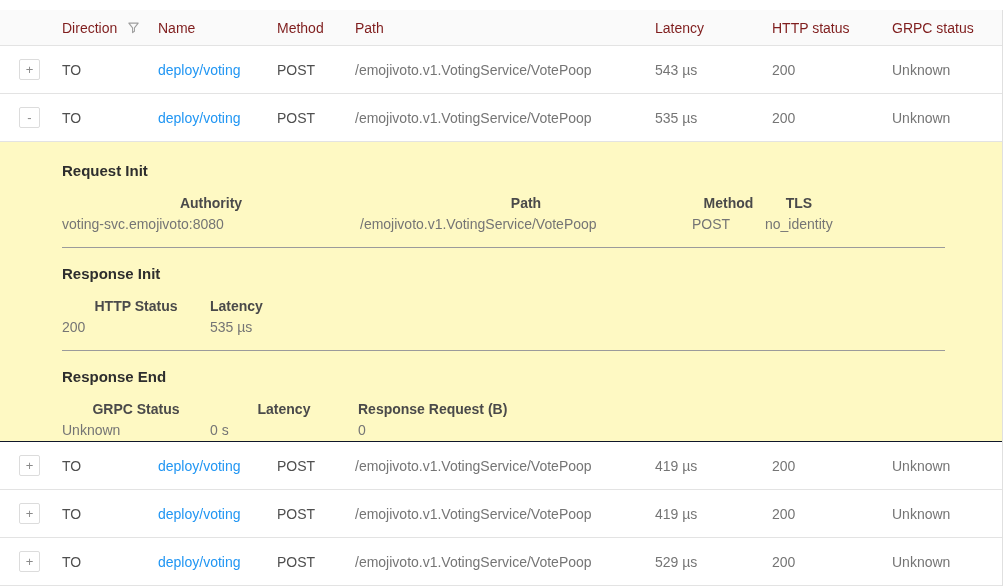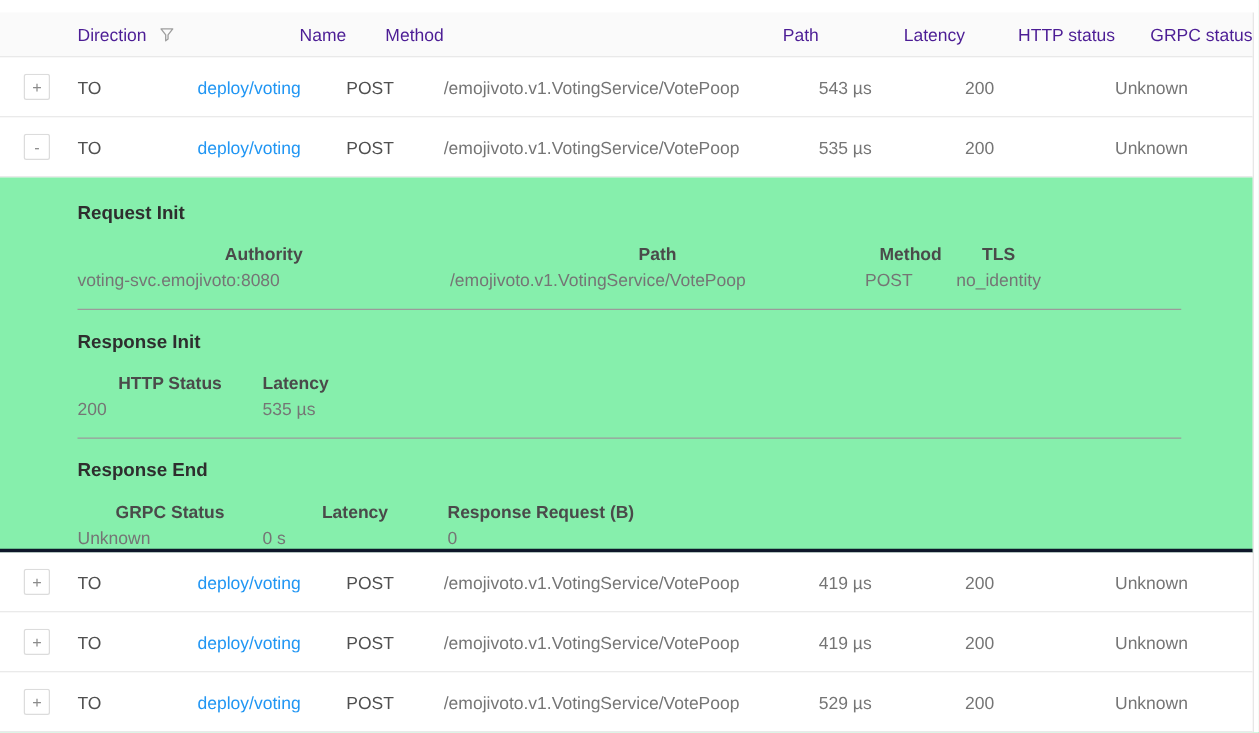--- a/index.html
+++ b/index.html
@@ -16,41 +16,41 @@
   .grid {
     display:grid;
     grid-template-columns:62px 96px 119px 78px 300px 117px 120px 1fr;
     align-items:center;
     width:1002px;
   }
 
   .thead {
     height:36px; background:#fafafa;
     border-bottom:1px solid #e3e3e3;
-    color:#4c1d95; font-size:14px;text-align:right;
+    color:#7f1d1d; font-size:14px;
   }
   .th { white-space:nowrap; }
   .th-direction { display:flex; align-items:center; gap:9px; }
   .funnel { display:inline-flex; cursor:pointer; }
 
   .row { height:48px; border-bottom:1px solid #e3e3e3; background:#fff; font-size:14px; }
   .cell { white-space:nowrap; overflow:hidden; }
   .c-dir, .c-method { color:#4f4f4f; }
   .c-path, .c-lat, .c-http, .c-grpc { color:#757575; }
   .expander {
     width:21px; height:21px; margin-left:19px;
     border:1px solid #dcdcdc; border-radius:2px;
     background:#fff; color:#8a8a8a;
     font-size:13px; line-height:17px; text-align:center;
     cursor:pointer; font-family:"Liberation Sans", sans-serif;
   }
   .c-name a { color:#2196f3; text-decoration:none; cursor:pointer; }
 
   
-  .panel { width:1002px; height:300px; background:#86efac; border-bottom:3px solid #0f172a; padding:17px 0 0 62px; }
+  .panel { width:1002px; height:300px; background:#fef9c3; border-bottom:1px solid #0f172a; padding:17px 0 0 62px; }
   .section { }
   .sec-title { font-size:15px; font-weight:700; color:#2e2e2e; margin:3px 0 16px; }
   .fields { display:flex; align-items:flex-start; }
   .field { }
   .flabel { font-size:14px; font-weight:700; color:#4a4a4a; margin-bottom:5px; white-space:nowrap;text-align:center; }
   .fvalue { font-size:14px; color:#757575; white-space:nowrap; }
   .sec0 .f0 { width:298px; } .sec0 .f1 { width:332px; } .sec0 .f2 { width:78px; } .sec0 .f3 { width:73px; }
   .sec1 .f0 { width:148px; }
   .sec2 .f0 { width:148px; } .sec2 .f1 { width:148px; }
   .divider { width:883px; height:1px; background:#9b9b9b; margin:15px 0 17px; }

